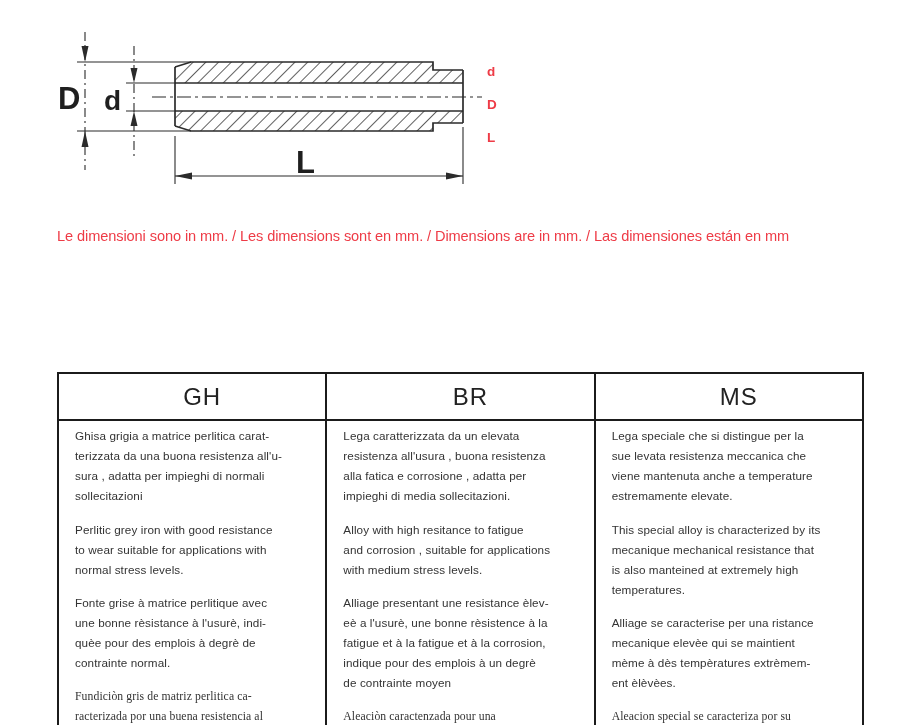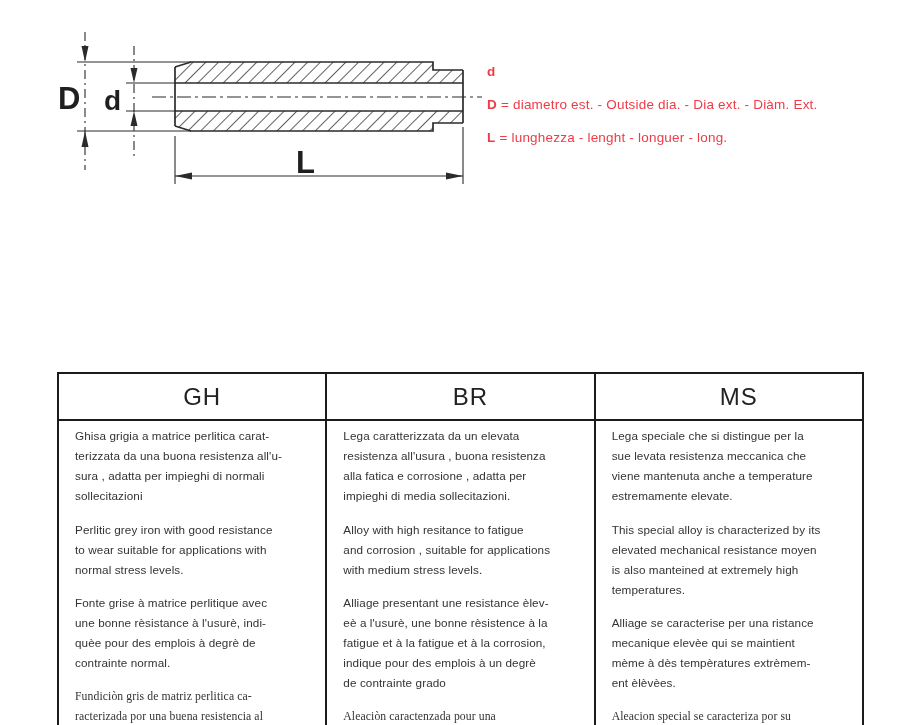--- a/index.html
+++ b/index.html
@@ -95,28 +95,27 @@
     <text x="104" y="110" font-size="28" font-weight="bold" fill="#1f1f1f" font-family="Liberation Sans, sans-serif">d</text>
     <text x="296" y="173" font-size="31" font-weight="bold" fill="#1f1f1f" font-family="Liberation Sans, sans-serif">L</text>
   </svg>
 
   <div class="legend" style="color:#ee3b46;">
     <div class="legend-row">
       <span class="legend-symbol">d</span>
     </div>
     <div class="legend-row">
       <span class="legend-symbol">D</span>
-      <span>= diametro est. - Outside dia. - Dia ext. - Diàm. Ext.</span>
     </div>
     <div class="legend-row">
       <span class="legend-symbol">L</span>
-      <span>= lunghezza - lenght - longuer - long.</span>
     </div>
   </div>
 
+  <div class="note" style="color:#ee3b46;">Le dimensioni sono in mm. / Les dimensions sont en mm. / Dimensions are in mm. / Las dimensiones están en mm</div>
 
   <table class="materials-table">
     <thead>
       <tr>
         <th>GH</th>
         <th>BR</th>
         <th>MS</th>
       </tr>
     </thead>
     <tbody>
@@ -143,34 +142,34 @@
 resistenza all'usura , buona resistenza
 alla fatica e corrosione , adatta per
 impieghi di media sollecitazioni.</p>
           <p>Alloy with high resitance to fatigue
 and corrosion , suitable for applications
 with medium stress levels.</p>
           <p>Alliage presentant une resistance èlev-
 eè a l'usurè, une bonne rèsistence à la
 fatigue et à la fatigue et à la corrosion,
 indique pour des emplois à un degrè
-de contrainte grado</p>
+de contrainte moyen</p>
           <p>Aleaciòn caractenzada pour una
 resistencia eleveda al desgaste , una
 buena resistencia a la fatiga y a la
 mantenuta, apta para usos con un grado
 intermedio de solicitacion .</p>
         </td>
         <td>
           <p>Lega speciale che si distingue per la
 sue levata resistenza meccanica che
 viene mantenuta anche a temperature
 estremamente elevate.</p>
           <p>This special alloy is characterized by its
-elevated mechanical resistance moyen
+mecanique mechanical resistance that
 is also manteined at extremely high
 temperatures.</p>
           <p>Alliage se caracterise per una ristance
 mecanique elevèe qui se maintient
 mème à dès tempèratures extrèmem-
 ent èlèvèes.</p>
           <p>Aleacion special se caracteriza por su
 elevada resistencia mecànica que se
 mantiene incluso a temperaturas extre-
 madamente elevadas.</p>

